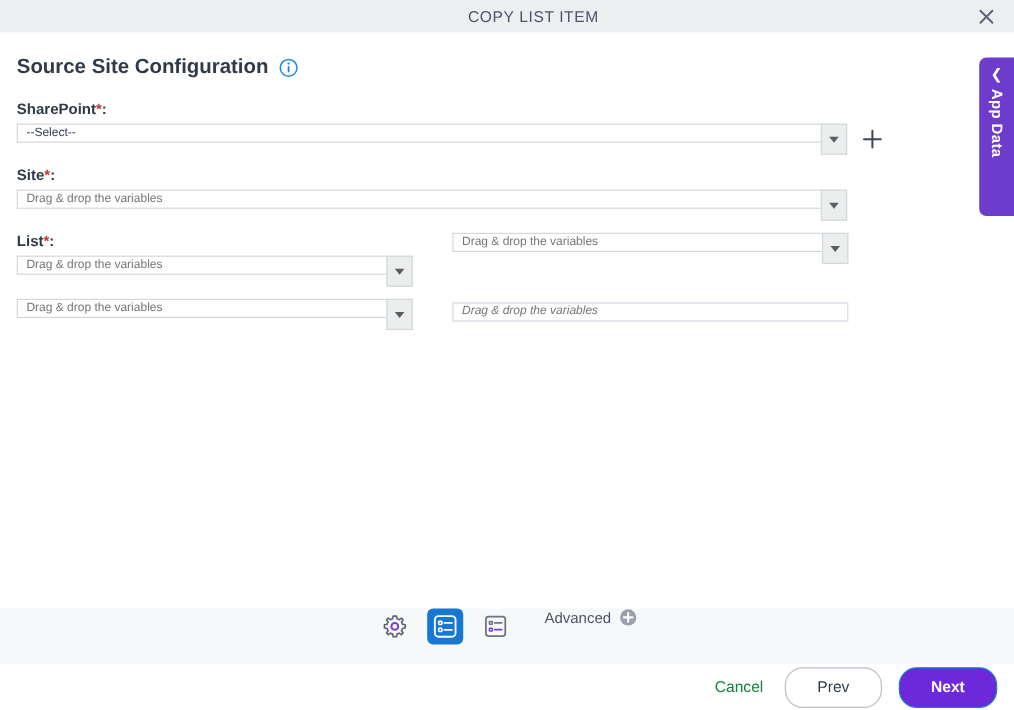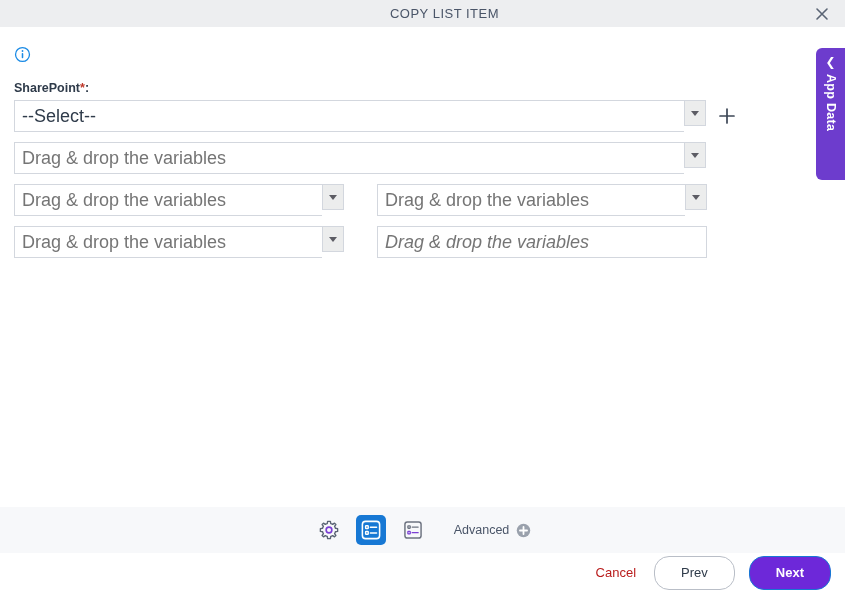--- a/index.html
+++ b/index.html
@@ -53,22 +53,22 @@
   label.fl {
     display: block;
     font-size: 12.5px; font-weight: bold;
     color: #2f3b4a; margin-bottom: 5px;
   }
   label.fl .req { color: #c0392b; font-weight: bold; }
 
   .ctl { display: flex; align-items: center; }
 
   .inp {
-    height: 32px; border: 1px solid #d3d7de;
-    background: #fff; font-size: 18px;
+    height: 16px; border: 1px solid #d3d7de;
+    background: #fff; font-size: 10px;
     padding: 0 7px; line-height: 24px;
     color: #2f3b4a; font-family: "Liberation Sans", sans-serif;
     outline: none; width: 100%;
   }
   .inp.ph { color: #8b5cf6; }
   .inp.ital { font-style: italic; }
 
   .combo { display:flex; align-items:stretch; }
   .combo .inp { border-right: none; }
   .arrow-btn {
@@ -107,21 +107,21 @@
   .appdata .chev { font-size: 12px; line-height: 1; margin-bottom: 6px; }
   .appdata .lbl {
     writing-mode: vertical-rl;
     font-size: 12.5px; font-weight: bold; letter-spacing:.3px;
   }
 
   
   .toolband {
     position: absolute; left:0; right:0; top: 507px;
     height: 46px; background: #f7f8fa;
-    display:flex; align-items:center; justify-content:center; gap: 12px;
+    display:flex; align-items:flex-start; justify-content:center; gap: 12px;
   }
   .tb-icon {
     width: 30px; height: 30px; border-radius: 5px;
     display:flex; align-items:center; justify-content:center;
     cursor:pointer;
   }
   .tb-icon.active { background: #1778d4; }
   .adv-wrap {
     display:flex; align-items:center; gap:7px;
     margin-left: 14px; cursor:pointer;
@@ -133,37 +133,38 @@
     position:absolute; left:0; right:0; top: 553px; height: 39px;
     display:flex; align-items:center; justify-content:flex-end;
     padding-right: 14px; gap: 14px;
   }
   .btn {
     font-family:"Liberation Sans", sans-serif;
     font-size:13px; cursor:pointer; border-radius: 15px;
     height: 29px; padding: 16px 26px;
     display:flex; align-items:center; justify-content:center;
   }
-  .btn-link { border:none; background:none; color:#b91c1c; padding:0 4px; }
+  .btn-link { border:none; background:none; color:#15803d; padding:0 4px; }
   .btn-out  { border:1px solid #b9bec7; background:#fff; color:#2f3b4a; }
   .btn-pri  { border:1px solid #1778d4; background:#6d28d9; color:#fff; font-weight:bold; }
 </style>
 </head>
 <body>
 
 <div class="titlebar">
   <span class="titlebar-text">COPY LIST ITEM</span>
   <span class="close-btn">
     <svg width="14" height="14" viewBox="0 0 14 14">
       <path d="M2 2 L12 12 M12 2 L2 12" stroke="#5a6474" stroke-width="1.6" fill="none" stroke-linecap="round"></path>
     </svg>
   </span>
 </div>
 
 <div class="section-head">
+  <span class="section-title">Source Site Configuration</span>
   <span>
     <svg class="info-icon" viewBox="0 0 20 20">
       <circle cx="10" cy="10" r="8.2" fill="none" stroke="#1a8ae5" stroke-width="1.5"></circle>
       <circle cx="10" cy="5.9" r="1.05" fill="#1a8ae5"></circle>
       <rect x="9.1" y="8.2" width="1.8" height="6.2" rx=".8" fill="#1a8ae5"></rect>
     </svg>
   </span>
 </div>
 
 <div class="form-area">
@@ -181,31 +182,37 @@
       </div>
       <span class="plus-add">
         <svg width="18" height="18" viewBox="0 0 18 18">
           <path d="M9 2 L9 16 M2 9 L16 9" stroke="#3d4756" stroke-width="1.7" stroke-linecap="round"></path>
         </svg>
       </span>
     </div>
   </div>
 
   <div class="field">
+    <label class="fl">
+      <span>Site</span><span class="req">*</span><span>:</span>
+    </label>
     <div class="combo w-site">
       <input class="inp ph" placeholder="Drag &amp; drop the variables" style="">
       <span class="arrow-btn">
           <span class="tri"></span>
         </span>
     </div>
   </div>
 
   <div class="row">
     <div class="col-left">
       <div class="field">
+        <label class="fl">
+          <span>List</span><span class="req">*</span><span>:</span>
+        </label>
         <div class="combo w-half">
           <input class="inp ph" placeholder="Drag &amp; drop the variables" style="">
           <span class="arrow-btn">
               <span class="tri"></span>
             </span>
         </div>
       </div>
     </div>
     <div class="col-right">
       <div class="field">

